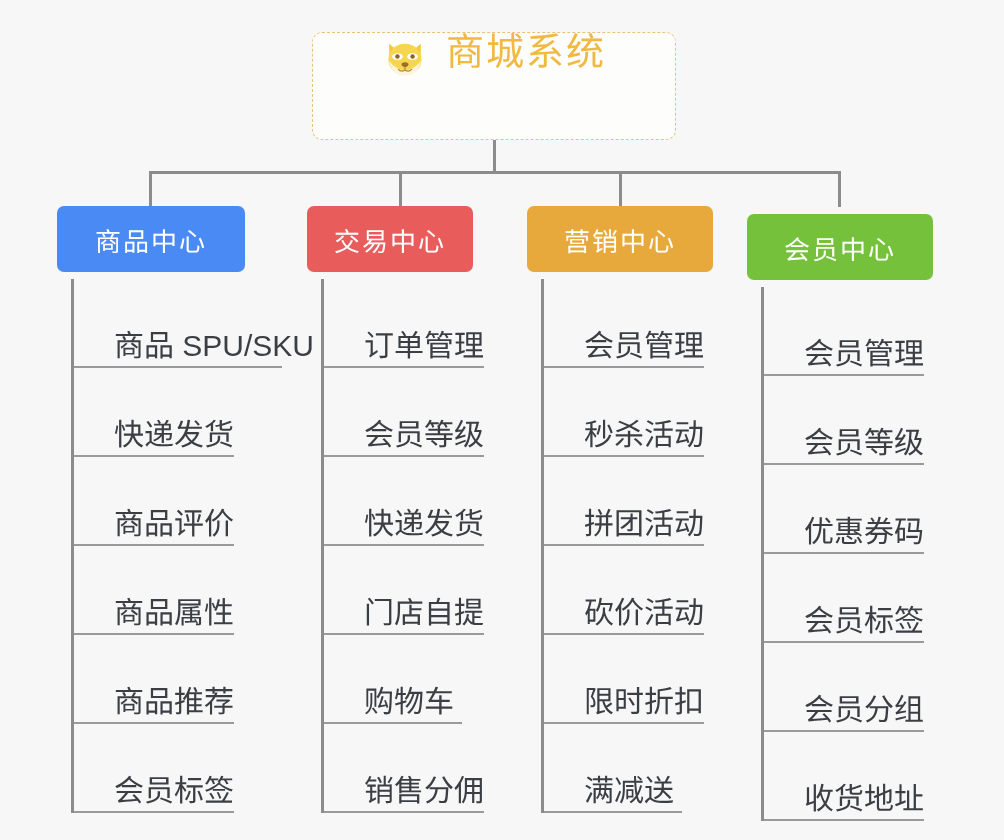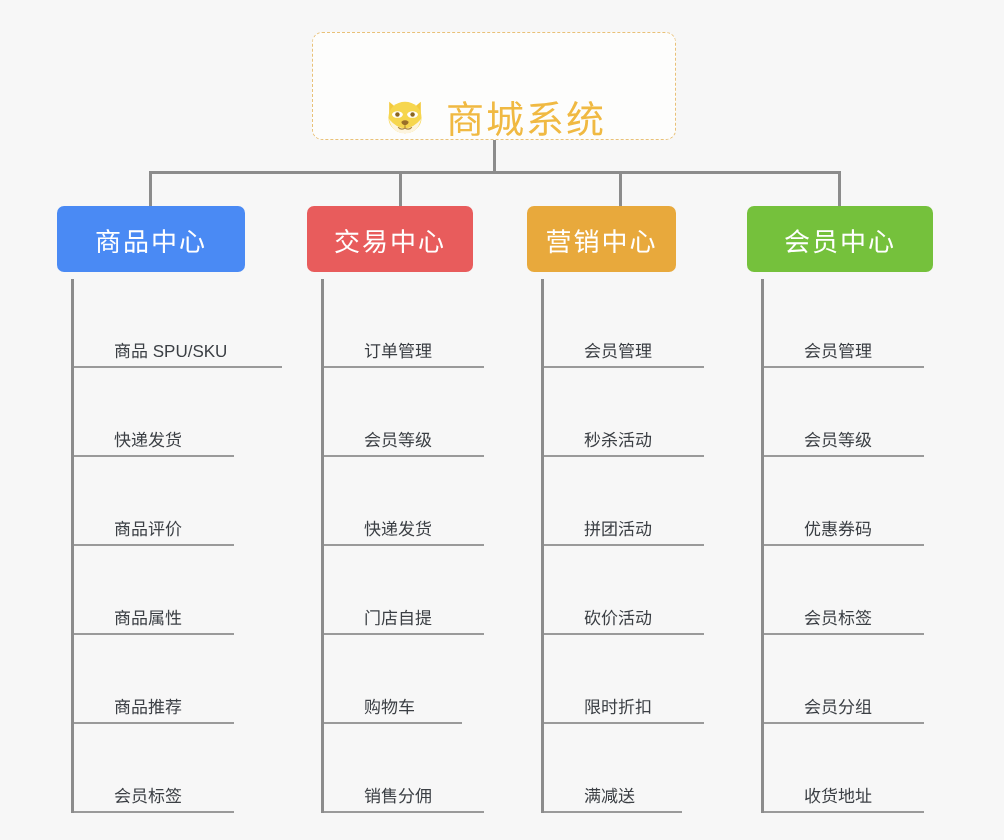--- a/index.html
+++ b/index.html
@@ -26,21 +26,21 @@
     position: absolute;
     left: 312px;
     top: 32px;
     width: 364px;
     height: 108px;
     box-sizing: border-box;
     background: #fdfdfc;
     border: 1px dashed #e9c178;
     border-radius: 10px;
     display: flex;
-    align-items: flex-end;
+    align-items: flex-start;
     justify-content: center;
     gap: 18px;
   }
   .root-emoji {
     width: 46px;
     height: 46px;
     position: relative;
     flex: 0 0 auto;
     margin-top: 2px;
   }
@@ -88,42 +88,42 @@
   .leaf-item {
     position: relative;
     height: 89px;
     display: flex;
     align-items: flex-end;
   }
   .leaf-label {
     display: inline-block;
     margin-left: 34px;
     padding: 0 6px 6px 6px;
-    font-size: 17px;
+    font-size: 30px;
     color: #3b3f44;
     white-space: nowrap;
     line-height: 1.1;
   }
   .leaf-rule {
     position: absolute;
     left: 0;
     bottom: 0;
     height: 2px;
     background: #9a9a9a;
   }
 
   
   .branch-products  { left: 57px;  }
   .branch-products  .branch-head { width: 188px; }
   .branch-trade     { left: 307px; }
   .branch-trade     .branch-head { width: 166px; }
   .branch-marketing { left: 527px; }
-  .branch-marketing .branch-head { width: 149px; }
+  .branch-marketing .branch-head { width: 186px; }
   .branch-member    { left: 747px; }
-  .branch-member    .branch-head { width: 186px; }
+  .branch-member    .branch-head { width: 186px; margin-top: 8px; }
 </style>
 </head>
 <body style="background: rgb(247, 247, 247);">
 
 <div id="mindmap">
 
   <div class="root-node" style="background: rgb(253, 253, 252); border-color: rgb(233, 193, 120);">
     <span class="root-emoji">
       <svg viewBox="0 0 64 64" width="46" height="46" aria-hidden="true">
         <path d="M10 12 L10 30 Q10 34 14 32 L24 24 Z" fill="#f3c93c"></path>

